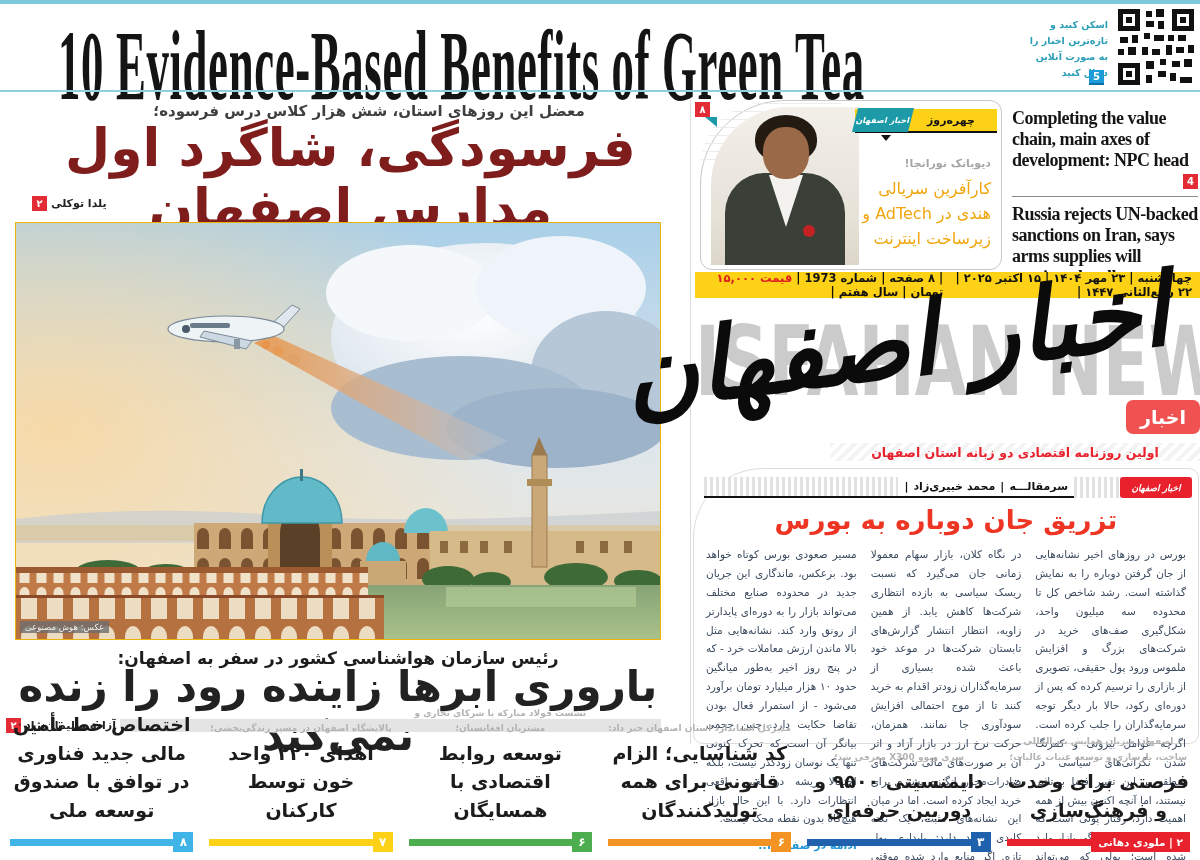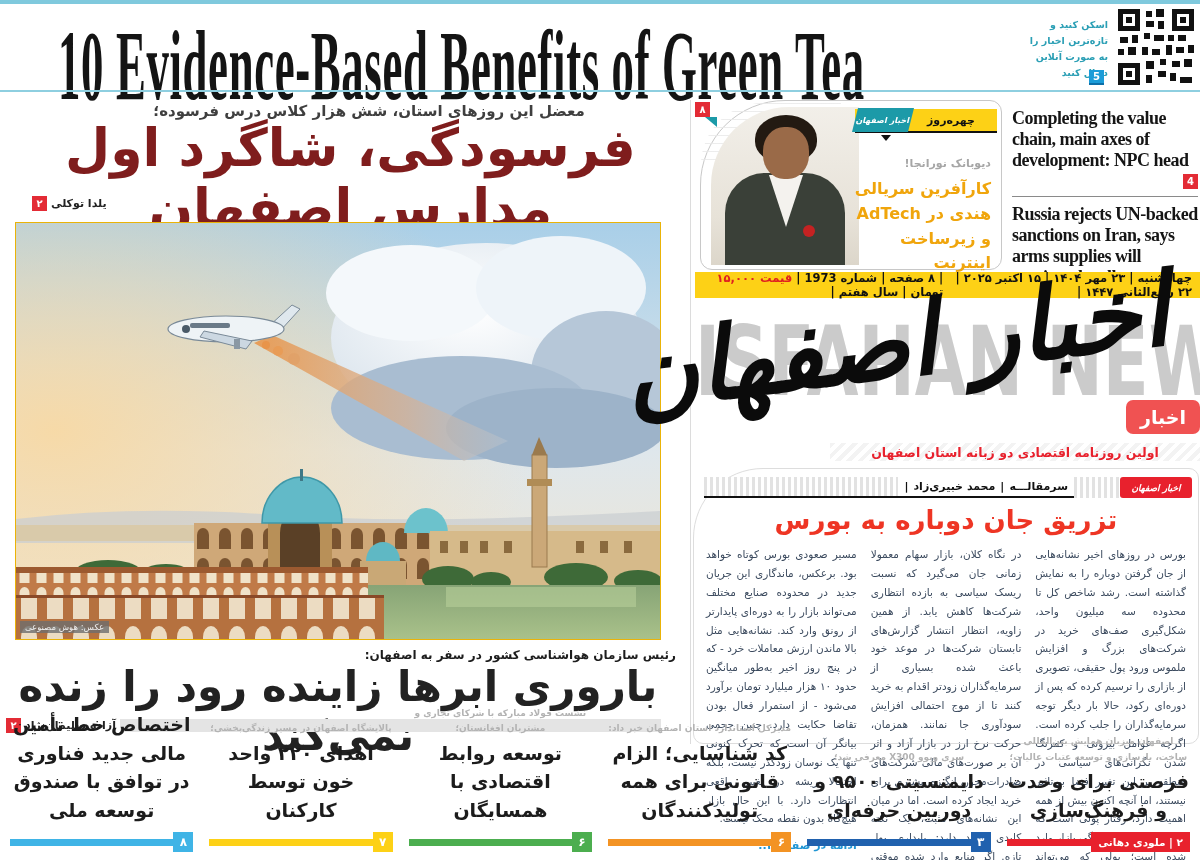--- a/index.html
+++ b/index.html
@@ -31,22 +31,22 @@
   .byline-1 { left:32px; top:196px; }
   .red-badge { display:inline-flex; width:15px; height:15px; background:#e32b35; color:#fff;
     font-size:10px; font-weight:700; align-items:center; justify-content:center; flex:none; }
 
   
   .photo { position:absolute; left:15px; top:222px; width:646px; height:418px; border:1px solid #eab308; }
   .photo svg { display:block; }
   .photo-credit { position:absolute; left:4px; bottom:6px; background:rgba(110,110,110,.8); color:#f0f0f0;
     font-size:8.5px; padding:1px 5px; }
 
-  .photo-kicker { position:absolute; left:0; top:648px; width:676px; text-align:right;
-    font-size:12px; font-weight:700; color:#1d1d1d; }
+  .photo-kicker { position:absolute; left:0; top:648px; width:676px; text-align:center;
+    font-size:17px; font-weight:700; color:#1d1d1d; }
   .photo-headline { position:absolute; left:0; top:662px; width:676px; text-align:center;
     font-size:42px; font-weight:800; color:#222; letter-spacing:-1px; }
   .byline-2 { left:6px; top:718px; width:655px; }
   .byline-bar { flex:1; height:13px; background:#e4e4e4; }
 
   .vline { position:absolute; left:690px; top:100px; width:1px; height:644px; background:#dcdcdc; }
 
   
   .face-card { position:absolute; left:700px; top:100px; width:302px; height:170px;
     border:1px solid #c8c8c8; border-radius:12px; border-top-left-radius:85px; background:#fff; }
@@ -65,21 +65,21 @@
   .face-tab { position:absolute; right:4px; top:8px; width:142px; height:24px; background:#fdd116;
     display:flex; align-items:center; border-bottom:2px solid #111; }
   .face-tab-label { flex:1; text-align:center; font-size:11px; font-weight:800; color:#111; }
   .face-tab-logo { width:56px; height:24px; background:#1c9aa8; transform:skewX(-14deg); margin-right:-6px;
     color:#fff; font-size:8px; font-weight:700; display:flex; align-items:center; justify-content:center; overflow:hidden; }
   .face-tab-arrow { position:absolute; right:110px; top:34px; width:0; height:0;
     border-left:5px solid transparent; border-right:5px solid transparent; border-top:6px solid #111; }
   .face-intro { position:absolute; right:10px; top:56px; width:138px; text-align:right;
     font-size:11px; font-weight:700; color:#a6a6a6; }
   .face-headline { position:absolute; right:10px; top:76px; width:140px; text-align:right;
-    font-size:16px; font-weight:700; color:#f0a50c; line-height:1.55; }
+    font-size:16px; font-weight:400; color:#f0a50c; line-height:1.55; }
 
   
   .eng-news { position:absolute; left:1012px; top:108px; width:186px; }
   .eng-item { font-family:"Liberation Serif", serif; font-weight:700; font-size:18px; line-height:1.18;
     color:#151515; letter-spacing:-0.5px; }
   .eng-badge-row { display:flex; justify-content:flex-end; margin-top:2px; }
   .eng-divider { border-top:1px solid #8a8a8a; margin:7px 0; }
   .eng-badge-inline { vertical-align:baseline; margin-left:4px; }
 
   

